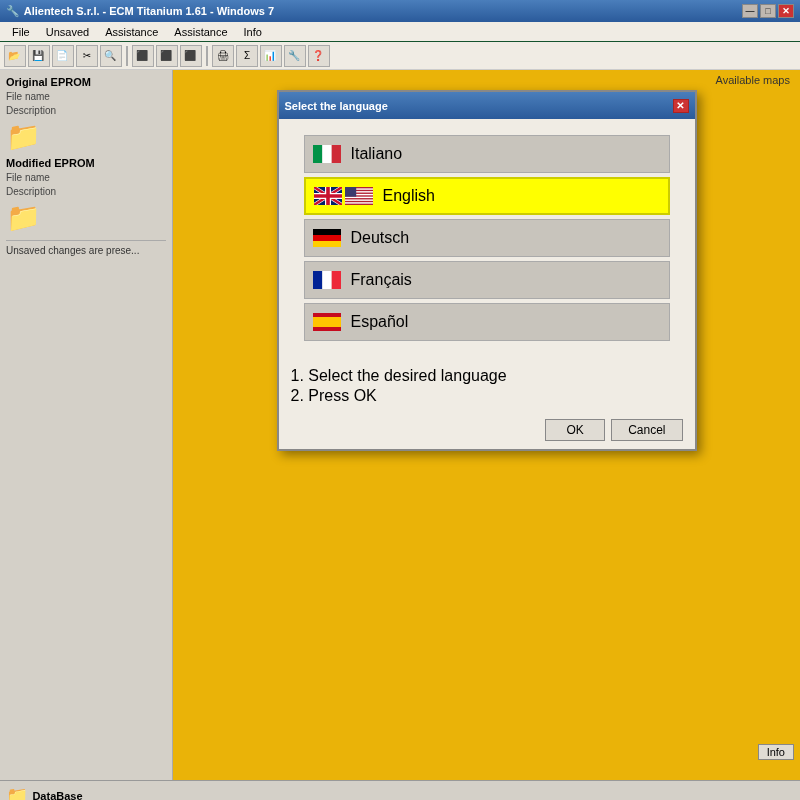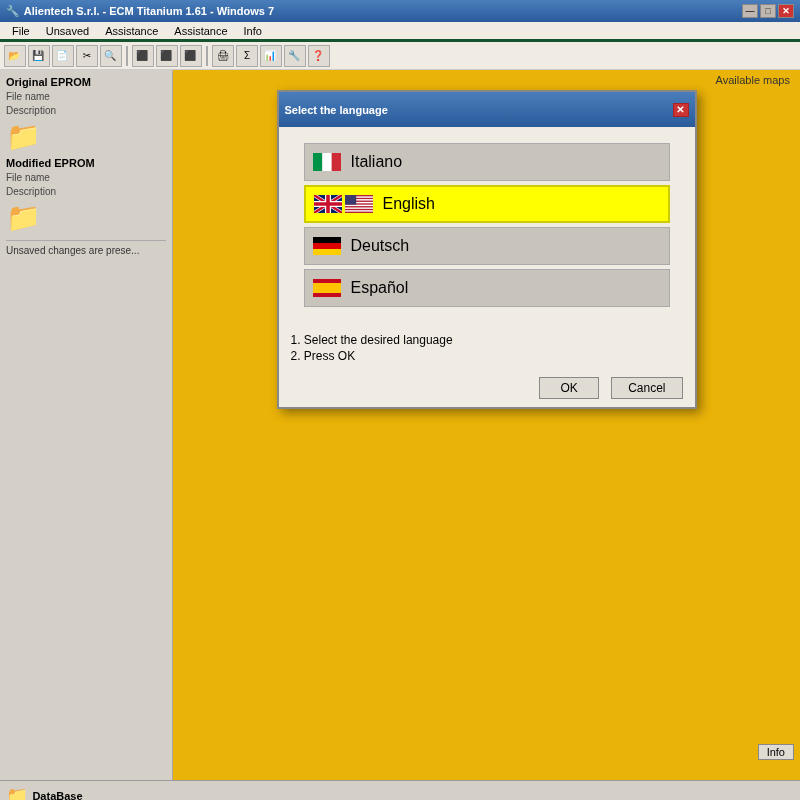--- a/index.html
+++ b/index.html
@@ -26,21 +26,21 @@
       color: #333;
     }
 
     
     .menu-bar {
       background: #f0ece4;
       height: 20px;
       display: flex;
       align-items: center;
       padding: 0 4px;
-      border-bottom: 3px solid #14532d;
+      border-bottom: 1px solid #14532d;
       font-size: 11px;
     }
     .menu-item { padding: 2px 8px; cursor: pointer; }
 
     
     .toolbar {
       background: #f0ece4;
       height: 28px;
       display: flex;
       align-items: center;
@@ -117,21 +117,21 @@
     
     .dialog {
       background: #f0ece4;
       border: 2px solid #888;
       box-shadow: 4px 4px 10px rgba(0,0,0,0.4);
       width: 420px;
     }
     .dialog-title-bar {
       background: linear-gradient(to bottom, #4a7ebb, #2a5a9a);
       color: white;
-      height: 35px;
+      height: 27px;
       display: flex;
       align-items: center;
       justify-content: space-between;
       padding: 0 6px;
       font-size: 11px;
       font-weight: bold;
     }
     .dialog-close-btn {
       width: 16px; height: 14px;
       background: #cc3333;
@@ -151,28 +151,28 @@
       padding: 0 8px;
       gap: 10px;
     }
     .lang-option.selected { background: #ffff00; border: 2px solid #cccc00; }
     .lang-text { font-size: 16px; font-weight: normal; flex: 1; }
     .flag-container { display: flex; gap: 3px; }
 
     
     .flag { width: 28px; height: 18px; display: inline-block; }
 
-    .dialog-instructions { padding: 8px 12px 4px; font-size: 12px; }
+    .dialog-instructions { padding: 8px 12px 4px; font-size: 16px; }
     .dialog-instructions p { margin: 2px 0; }
 
     .dialog-footer {
       display: flex;
       justify-content: flex-end;
       padding: 8px 12px;
-      gap: 12px;
+      gap: 6px;
     }
     .dialog-footer-btn {
       background: #e0dcd4;
       border: 1px solid #888;
       padding: 3px 16px;
       cursor: pointer;
       font-size: 12px;
       min-width: 60px;
     }
   </style>
@@ -285,20 +285,30 @@
             <div class="flag-container">
               <svg class="flag" viewBox="0 0 28 18">
                 <rect width="28" height="6" fill="#000"></rect>
                 <rect y="6" width="28" height="6" fill="#DD0000"></rect>
                 <rect y="12" width="28" height="6" fill="#FFCE00"></rect>
               </svg>
             </div>
             <span class="lang-text">Deutsch</span>
           </div>
 
+          <div class="lang-option">
+            <div class="flag-container">
+              <svg class="flag" viewBox="0 0 28 18">
+                <rect width="9.3" height="18" fill="#002395"></rect>
+                <rect x="9.3" width="9.4" height="18" fill="#fff"></rect>
+                <rect x="18.7" width="9.3" height="18" fill="#ED2939"></rect>
+              </svg>
+            </div>
+            <span class="lang-text">Français</span>
+          </div>
 
           <div class="lang-option">
             <div class="flag-container">
               <svg class="flag" viewBox="0 0 28 18">
                 <rect width="28" height="18" fill="#c60b1e"></rect>
                 <rect y="4" width="28" height="10" fill="#ffc400"></rect>
               </svg>
             </div>
             <span class="lang-text">Español</span>
           </div>

